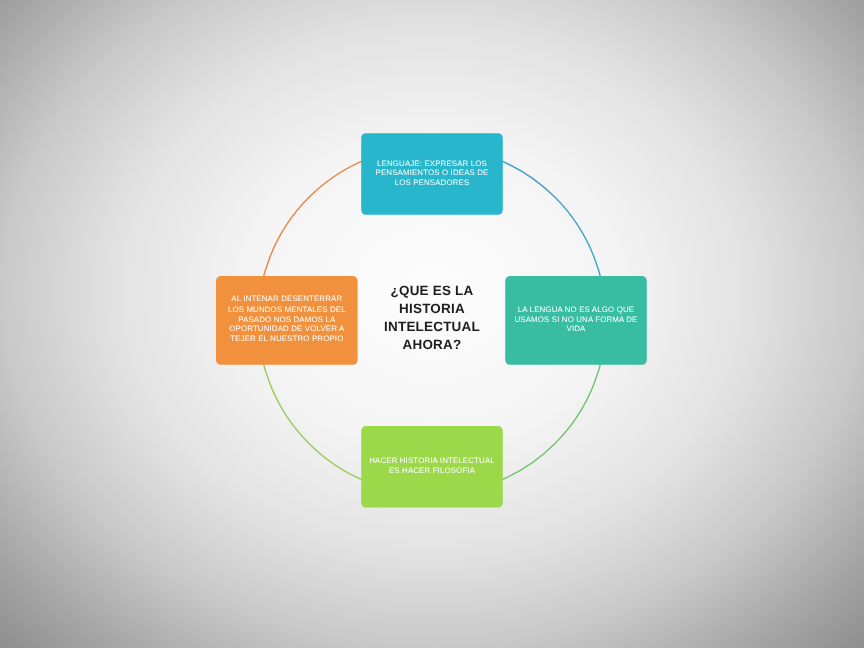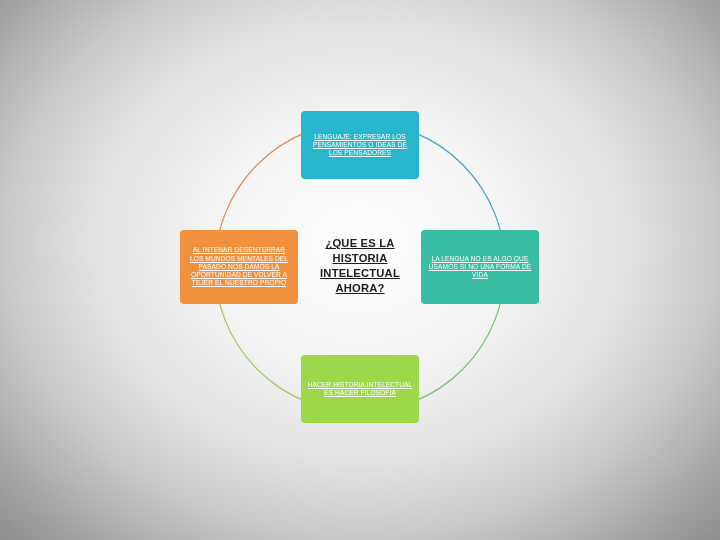--- a/index.html
+++ b/index.html
@@ -32,21 +32,20 @@
     text-align: center;
     color: #ffffff;
     border-radius: 4px;
     padding: 4px 6px;
     line-height: 1.25;
     letter-spacing: 0.1px;
   }
   .node span {
     display: block;
     width: 100%;
-    text-decoration: underline;
   }
   
   #node-top {
     left: 301px;
     top: 111px;
     width: 118px;
     height: 68px;
     background: #27b6cc;
     font-size: 6.6px;
   }

